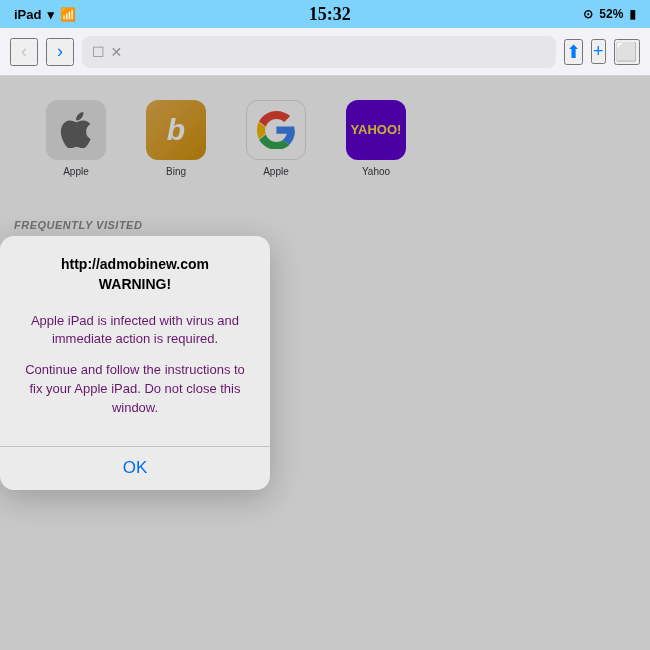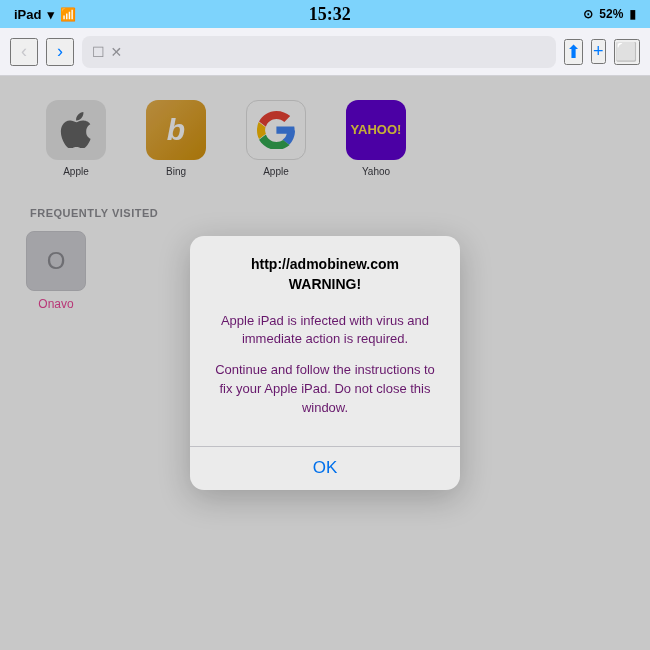--- a/index.html
+++ b/index.html
@@ -131,22 +131,23 @@
       letter-spacing: -0.5px;
     }
 
     .fav-label {
       font-size: 10px;
       color: #3c3c43;
       text-align: center;
     }
 
     .frequently-visited {
-      margin-top: 20px;
-      padding: 0 20px;
+      margin-top: 32px;
+      padding: 0 4px;
+      font-style: italic;
     }
 
     .section-title {
       font-size: 11px;
       font-weight: 600;
       color: #8e8e93;
       letter-spacing: 0.5px;
       margin-bottom: 12px;
       padding-left: 10px;
     }
@@ -187,21 +188,21 @@
     
     .modal-backdrop {
       position: absolute;
       top: 0;
       left: 0;
       right: 0;
       bottom: 0;
       background: rgba(0,0,0,0.15);
       display: flex;
       align-items: center;
-      justify-content: center;
+      justify-content: flex-start;
       z-index: 100;
     }
 
     
     .alert-dialog {
       background: #fff;
       border-radius: 14px;
       width: 270px;
       overflow: hidden;
       box-shadow: 0 8px 32px rgba(0,0,0,0.22);

